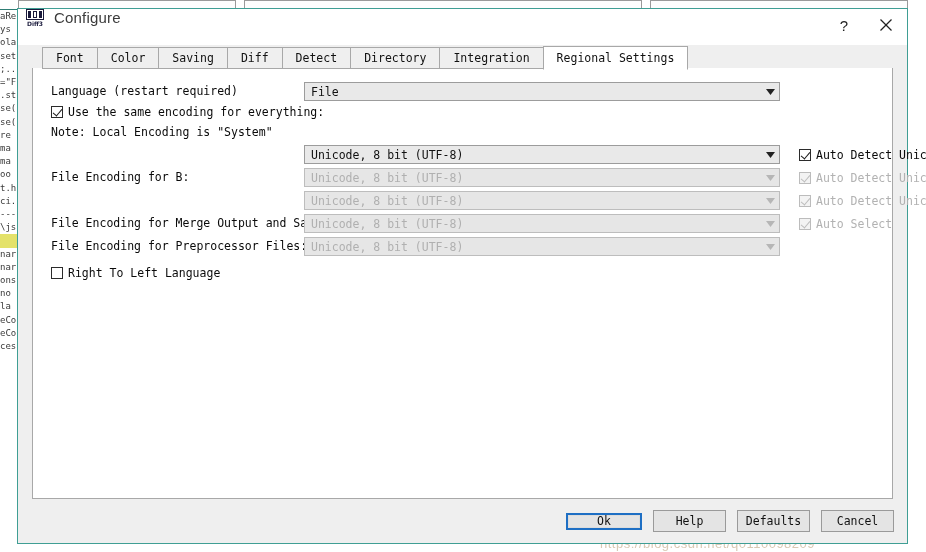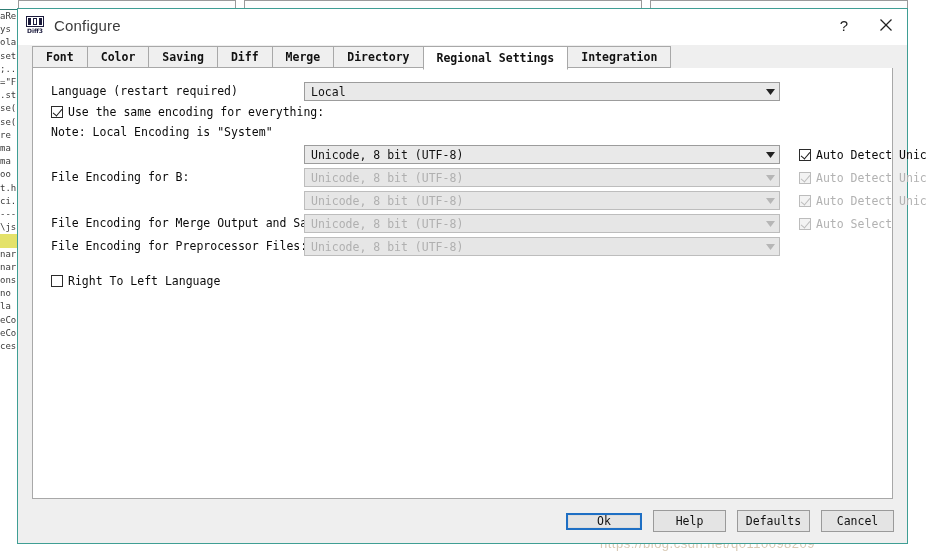--- a/index.html
+++ b/index.html
@@ -78,21 +78,21 @@
     width: 891px; height: 536px;
     background: #efefef;
     border: 1px solid #3f9e94;
     display: flex;
     flex-direction: column;
   }
   #titlebar {
     height: 36px;
     background: #ffffff;
     display: flex;
-    align-items: center;
+    align-items: flex-start;
     padding: 0 0 4px 8px;
     flex: none;
     position: relative;
   }
   #app-icon {
     width: 18px; height: 18px;
     flex: none;
     margin-right: 10px;
     position: relative;
   }
@@ -133,25 +133,24 @@
     background: transparent;
   }
   #help-btn { font-weight: normal; font-size: 15px; }
   #close-btn svg { display: block; }
 
   
   #tabstrip {
     height: 24px;
     background: #efefef;
     display: flex;
-    align-items: center;
-    padding-left: 14px;
-    flex: none;
-    position: relative;
-    font-weight: bold;
+    align-items: flex-end;
+    padding-left: 24px;
+    flex: none;
+    position: relative;
   }
   .tab {
     height: 22px;
     padding: 0 13px;
     margin-right: -1px;
     background: #efefef;
     border: 1px solid #a8a8a8;
     border-bottom: 1px solid #a8a8a8;
     display: flex; align-items: center;
     font-family: "DejaVu Sans Mono", monospace;
@@ -345,40 +344,40 @@
       <div class="tab">
         <span>Color</span>
       </div>
       <div class="tab">
         <span>Saving</span>
       </div>
       <div class="tab">
         <span>Diff</span>
       </div>
       <div class="tab">
-        <span>Merge</span>
+        <span>Detect</span>
       </div>
       <div class="tab">
         <span>Directory</span>
+      </div>
+      <div class="tab">
+        <span>Integration</span>
       </div>
       <div class="tab selected">
         <span>Regional Settings</span>
-      </div>
-      <div class="tab">
-        <span>Integration</span>
       </div>
     </div>
 
   <div id="content">
     <div id="content-inner">
 
       <div class="row">
         <div class="lbl">Language (restart required)</div>
         <div class="combo">
-          <span class="val">Local</span>
+          <span class="val">File</span>
           <span class="arrow">
             <svg width="9" height="6" viewBox="0 0 9 6">
                 <polygon points="0,0 9,0 4.5,6" fill="#222"></polygon>
               </svg>
           </span>
         </div>
       </div>
 
       <div class="row" style="height:18px">
         <div class="lbl" style="line-height:18px">
@@ -458,21 +457,21 @@
               <span class="val">Unicode, 8 bit (UTF-8)</span>
               <span class="arrow">
                 <svg width="9" height="6" viewBox="0 0 9 6">
                   <polygon points="0,0 9,0 4.5,6" fill="#222"></polygon>
                 </svg>
               </span>
             </div>
           </div>
         </div>
 
-      <div class="row" style="height:22px;margin-top:12px">
+      <div class="row" style="height:22px;margin-top:4px">
         <div class="lbl" style="line-height:22px">
           <span class="cb">
             <span class="cbbox"></span>
             <span class="cbtext">Right To Left Language</span>
           </span>
         </div>
       </div>
 
     </div>
   </div>

